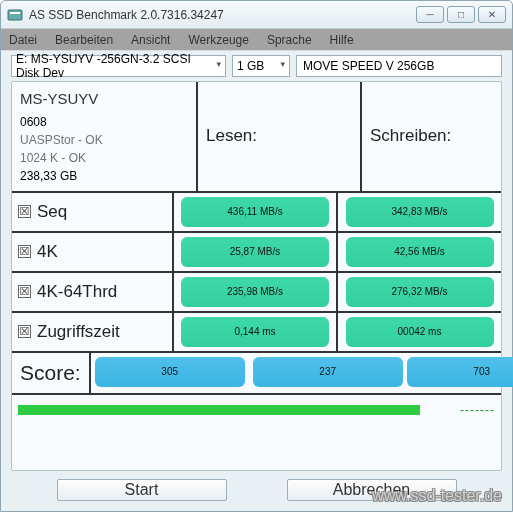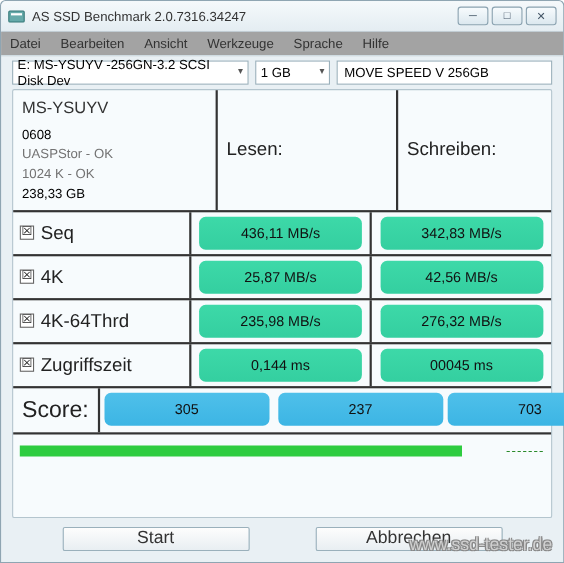--- a/index.html
+++ b/index.html
@@ -22,21 +22,21 @@
 .col2{width:164px;border-right:2px solid #333;padding:6px 8px;display:flex;align-items:center;justify-content:flex-start}
 .col3{flex:1;padding:6px 8px;display:flex;align-items:center;justify-content:flex-start}
 .lbl{font-size:17px;color:#222}
 .info{font-size:12px;line-height:1.5}
 .info .name{color:#333;font-size:15px;margin-bottom:2px}
 .info .ok{color:#737373}
 .row{display:flex;border-bottom:2px solid #333;height:40px}
 .rlabel{width:162px;border-right:2px solid #333;display:flex;align-items:center;padding:0 6px;gap:6px;font-size:17px;color:#222}
 .rcell{width:164px;border-right:2px solid #333;display:flex;align-items:center;justify-content:center;padding:4px}
 .rcell3{flex:1;display:flex;align-items:center;justify-content:center;padding:4px}
-.pill{width:148px;height:30px;border-radius:6px;display:flex;align-items:center;justify-content:center;font-size:13px;color:#111}
+.pill{width:148px;height:30px;border-radius:6px;display:flex;align-items:center;justify-content:center;font-size:10px;color:#111}
 .green{background:linear-gradient(#3dd9a8,#34cfa0)}
 .blue{background:linear-gradient(#4fc0ea,#3cb5e4)}
 .cb{width:13px;height:13px;border:1px solid #666;background:#fff;display:flex;align-items:center;justify-content:center;font-size:11px;line-height:1}
 .scorerow{display:flex;border-bottom:2px solid #333}
 .scorelbl{width:162px;border-right:2px solid #333;padding:8px;font-size:21px;color:#222}
 .scorecells{flex:1;display:flex;padding:4px;gap:4px}
 .scoretop{display:flex;gap:8px;justify-content:center}
 .scoretop .pill{width:150px}
 .scorebot{display:flex;justify-content:center}
 .activity{height:14px;margin:8px 6px 0;position:relative;display:flex;align-items:center}
@@ -69,21 +69,21 @@
     <span class="menuitem">Datei</span>
     <span class="menuitem">Bearbeiten</span>
     <span class="menuitem">Ansicht</span>
     <span class="menuitem">Werkzeuge</span>
     <span class="menuitem">Sprache</span>
     <span class="menuitem">Hilfe</span>
   </div>
 
   <div class="toolbar">
     <div class="dd" style="width:215px">E: MS-YSUYV -256GN-3.2 SCSI Disk Dev</div>
-    <div class="dd" style="width:68px">1 GB</div>
+    <div class="dd" style="width:58px">1 GB</div>
     <div class="tfield" style="flex:1">MOVE SPEED V 256GB</div>
   </div>
 
   <div class="main">
     <div class="hdr">
       <div class="col1">
         <div class="info">
           <div class="name">MS-YSUYV</div>
           <div>0608</div>
           <div class="ok">UASPStor - OK</div>
@@ -140,21 +140,21 @@
 
     <div class="row">
       <div class="rlabel">
           <span class="cb">☒</span>
           <span>Zugriffszeit</span>
         </div>
       <div class="rcell">
           <div class="pill green">0,144 ms</div>
         </div>
       <div class="rcell3">
-          <div class="pill green">00045 ms</div>
+          <div class="pill green">00042 ms</div>
         </div>
     </div>
 
     <div class="scorerow">
       <div class="scorelbl">Score:</div>
       <div class="scorecells">
         <div class="scoretop">
           <div class="pill blue">305</div>
           <div class="pill blue">237</div>
         </div>

